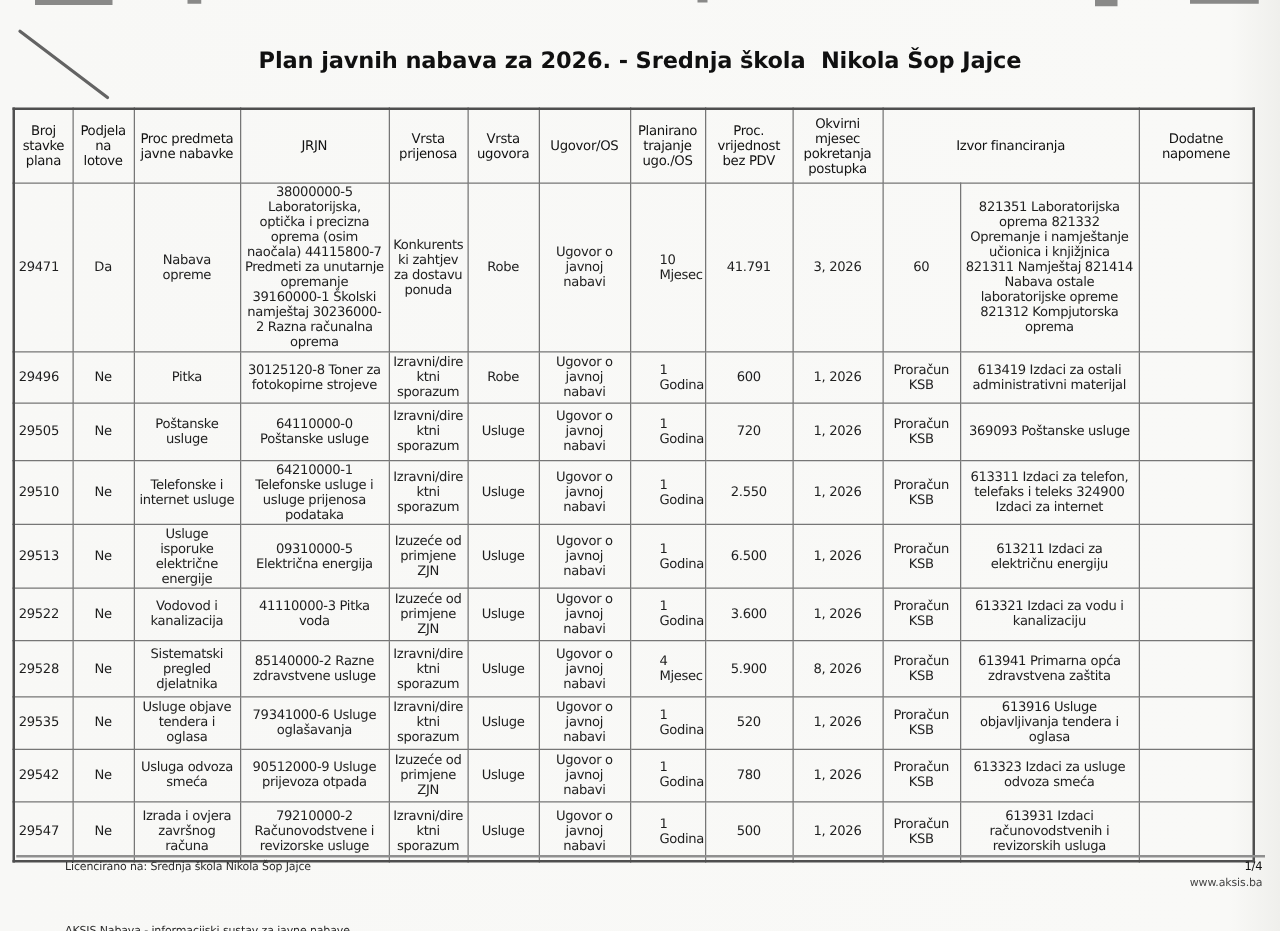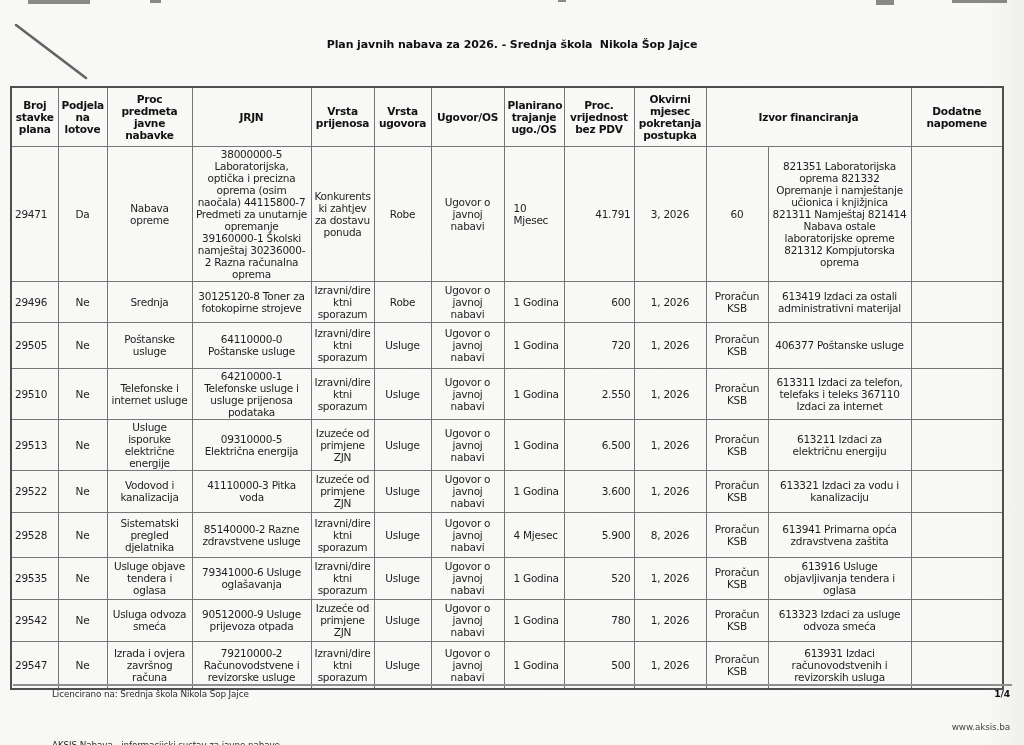--- a/index.html
+++ b/index.html
@@ -5,50 +5,50 @@
   html,body{margin:0;padding:0;}
   body{
     width:1024px;height:745px;position:relative;overflow:hidden;
     background:linear-gradient(to right,#f8f8f6 0%,#f9f9f7 96%,#efefec 100%);
     font-family:"DejaVu Sans","Liberation Sans",sans-serif;
     color:#1f1f1f;
     -webkit-font-smoothing:antialiased;
   }
   .title{
     position:absolute;top:38px;left:0;width:100%;
-    text-align:center;font-size:11px;font-weight:bold;color:#101010;
+    text-align:center;font-size:18px;font-weight:bold;color:#101010;
     letter-spacing:-0.1px;white-space:pre;
   }
   
   .pen-mark{position:absolute;left:8px;top:16px;}
   .edge-mark{position:absolute;top:0;background:#2e2e2e;opacity:.55;}
   
   table.pptable{
     position:absolute;left:10px;top:86px;width:992px;
     border-collapse:collapse;table-layout:fixed;
     border:2px solid #4f4f4f;
   }
   .pptable td,.pptable th{
     border:1px solid #767676;
     font-size:10.5px;line-height:12px;letter-spacing:-0.25px;
     vertical-align:middle;text-align:center;
     padding:1px 3px;color:#1e1e1e;overflow:hidden;
     font-family:"DejaVu Sans","Liberation Sans",sans-serif;
   }
-  .pptable th{font-weight:bold;color:#121212;font-size:10.6px;}
+  .pptable th{font-weight:normal;color:#121212;font-size:10.6px;}
   .pptable td.al{text-align:left;padding-left:3px;}
-  .pptable td.pl7{padding-left:9px;}
-  .pptable td.ar{text-align:right;padding-right:3px;}
+  .pptable td.pl7{padding-left:23px;}
+  .pptable td.ar{text-align:center;padding-right:3px;}
   
   .footer-rule{position:absolute;left:13px;top:684px;width:999px;height:0;border-top:2px solid #8f8f8f;}
   .f-text{position:absolute;font-size:8.8px;color:#2b2b2b;letter-spacing:-0.1px;padding-left:36px;}
   .f-l1{left:16px;top:689px;}
   .f-l2{left:16px;top:740px;}
-  .f-r1{right:14px;top:688px;font-weight:bold;font-size:9.2px;color:#101010;text-align:left;}
-  .f-r2{right:14px;top:722px;color:#454545;text-align:right;}
+  .f-r1{right:14px;top:688px;font-weight:normal;font-size:9.2px;color:#101010;text-align:left;}
+  .f-r2{right:14px;top:702px;color:#454545;text-align:right;}
 </style>
 </head>
 <body>
 
 <svg class="pen-mark" width="92" height="72" viewBox="0 0 92 72">
   <line x1="8" y1="9" x2="78" y2="62" stroke="#3f3f3f" stroke-width="2.6" stroke-linecap="round" opacity="0.8"></line>
 </svg>
 <div class="edge-mark" style="left:28px;width:62px;height:4px;"></div>
 <div class="edge-mark" style="left:150px;width:11px;height:3px;"></div>
 <div class="edge-mark" style="left:558px;width:8px;height:2px;"></div>
@@ -101,21 +101,21 @@
         <td class="al pl7">10 Mjesec</td>
         <td class="ar">41.791</td>
         <td>3, 2026</td>
         <td>60</td>
         <td>821351 Laboratorijska oprema 821332 Opremanje i namještanje učionica i knjižjnica 821311 Namještaj 821414 Nabava ostale laboratorijske opreme 821312 Kompjutorska oprema</td>
         <td></td>
       </tr>
       <tr style="height: 41px;">
         <td class="al">29496</td>
         <td>Ne</td>
-        <td>Srednja</td>
+        <td>Pitka</td>
         <td>30125120-8 Toner za fotokopirne strojeve</td>
         <td>Izravni/dire ktni sporazum</td>
         <td>Robe</td>
         <td>Ugovor o javnoj nabavi</td>
         <td class="al pl7">1 Godina</td>
         <td class="ar">600</td>
         <td>1, 2026</td>
         <td>Proračun KSB</td>
         <td>613419 Izdaci za ostali administrativni materijal</td>
         <td></td>
@@ -125,36 +125,36 @@
         <td>Ne</td>
         <td>Poštanske usluge</td>
         <td>64110000-0 Poštanske usluge</td>
         <td>Izravni/dire ktni sporazum</td>
         <td>Usluge</td>
         <td>Ugovor o javnoj nabavi</td>
         <td class="al pl7">1 Godina</td>
         <td class="ar">720</td>
         <td>1, 2026</td>
         <td>Proračun KSB</td>
-        <td>406377 Poštanske usluge</td>
+        <td>369093 Poštanske usluge</td>
         <td></td>
       </tr>
       <tr style="height: 43px;">
         <td class="al">29510</td>
         <td>Ne</td>
         <td>Telefonske i internet usluge</td>
         <td>64210000-1 Telefonske usluge i usluge prijenosa podataka</td>
         <td>Izravni/dire ktni sporazum</td>
         <td>Usluge</td>
         <td>Ugovor o javnoj nabavi</td>
         <td class="al pl7">1 Godina</td>
         <td class="ar">2.550</td>
         <td>1, 2026</td>
         <td>Proračun KSB</td>
-        <td>613311 Izdaci za telefon, telefaks i teleks 367110 Izdaci za internet</td>
+        <td>613311 Izdaci za telefon, telefaks i teleks 324900 Izdaci za internet</td>
         <td></td>
       </tr>
       <tr style="height: 42px;">
         <td class="al">29513</td>
         <td>Ne</td>
         <td>Usluge isporuke električne energije</td>
         <td>09310000-5 Električna energija</td>
         <td>Izuzeće od primjene ZJN</td>
         <td>Usluge</td>
         <td>Ugovor o javnoj nabavi</td>

